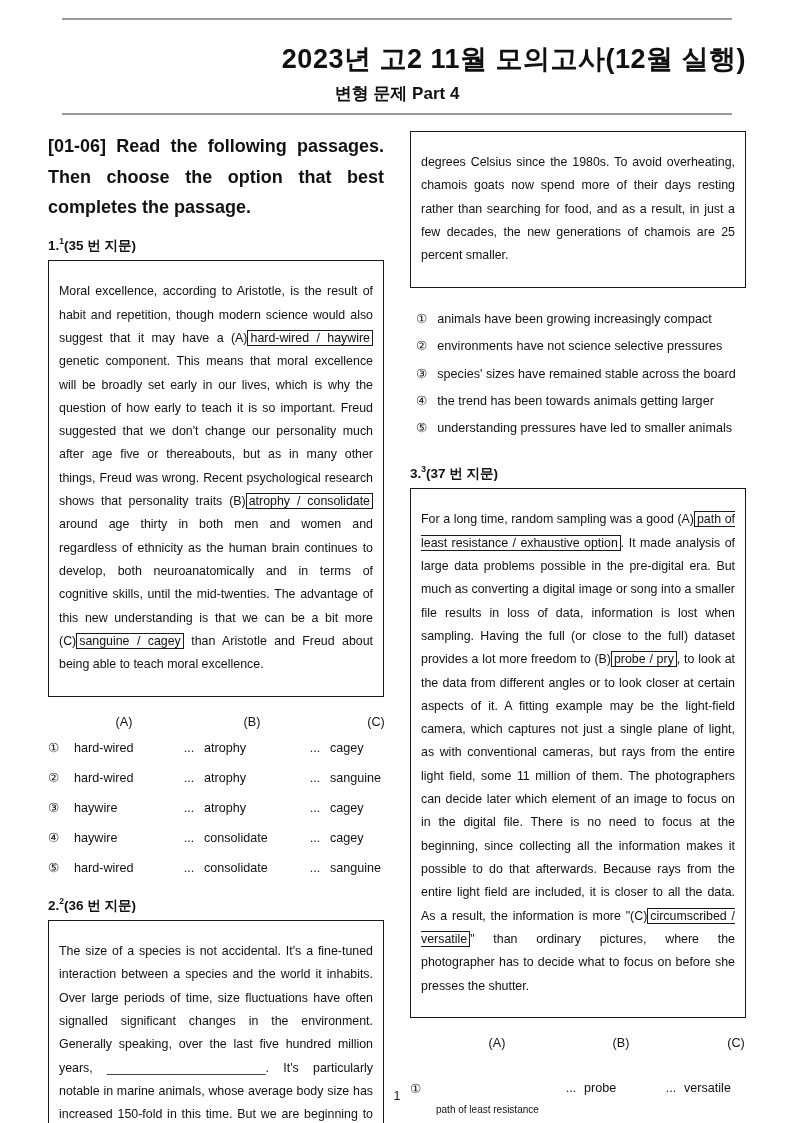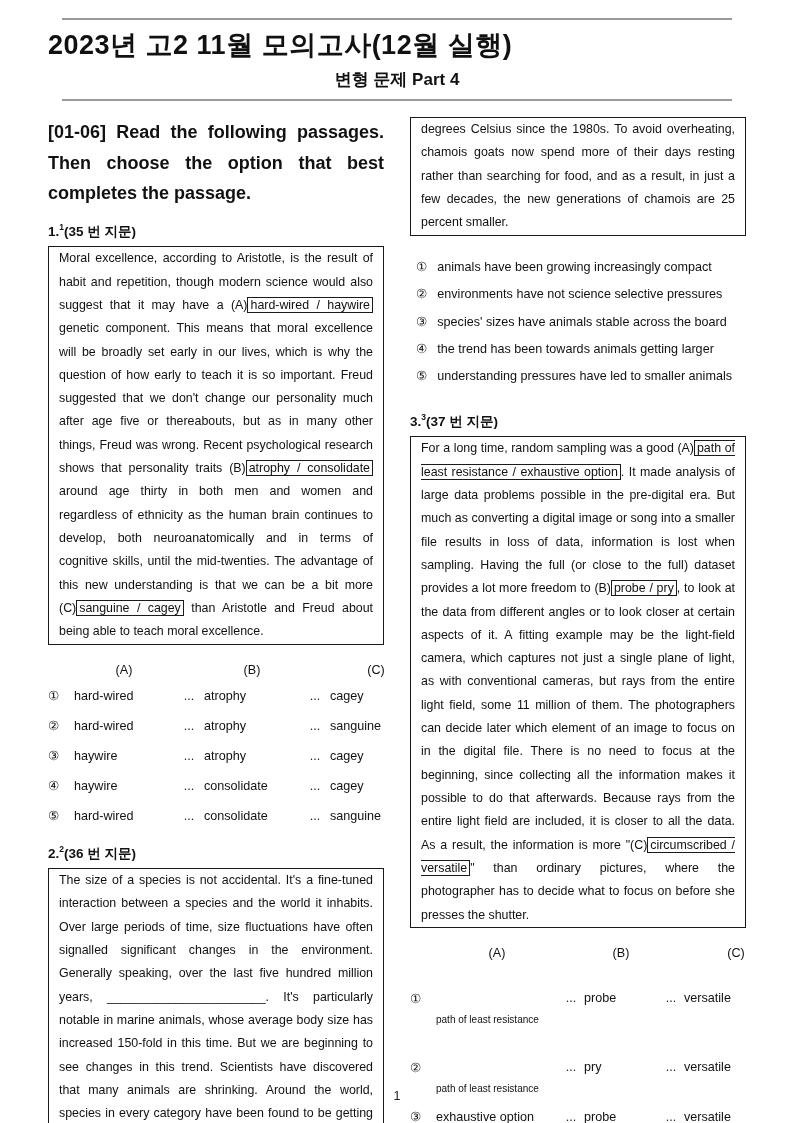--- a/index.html
+++ b/index.html
@@ -5,31 +5,31 @@
   * { margin:0; padding:0; box-sizing:border-box; }
   html,body { background:#e8e8e8; }
   .page {
     width:794px; height:1123px; margin:0 auto; background:#fff;
     position:relative; padding:18px 48px 0 48px; overflow:hidden;
     font-family:"Liberation Sans", sans-serif; color:#111;
   }
   .rule { border-top:2px solid #9a9a9a; margin:0 14px; }
   .rule.thin { border-top:2px solid #9a9a9a; }
   .title {
-    text-align:left; font-size:27px; font-weight:800; letter-spacing:0.5px;
-    margin-top:7px; font-family:"Liberation Sans", sans-serif;
+    text-align:right; font-size:27px; font-weight:800; letter-spacing:0.5px;
+    margin-top:21px; font-family:"Liberation Sans", sans-serif;
   }
   .subtitle { text-align:center; font-size:17px; font-weight:700; margin-top:5px; margin-bottom:8px; }
   .columns { display:flex; gap:26px; margin-top:16px; }
   .col { flex:1; min-width:0; }
   .instructions { font-weight:bold; font-size:18px; line-height:1.7; text-align:justify; }
   .qheading { font-weight:bold; font-size:13.5px; margin:13px 0 6px 0; }
   .qheading sup { font-size:8.5px; font-weight:bold; }
   .box {
-    border:1.4px solid #1a1a1a; padding:0 10px; font-size:12.4px;
+    border:1.4px solid #1a1a1a; padding:19px 10px; font-size:12.4px;
     line-height:1.88; text-align:justify;
   }
   .choice { border:1px solid #1a1a1a; padding:0 2px; }
   .opt-header {
     display:grid; grid-template-columns:26px 100px 30px 96px 30px 92px;
     margin:18px 0 4px 0; font-size:12.6px;
   }
   .opt-header span { text-align:center; }
   .opt-table { margin-top:2px; }
   .opt-row {
@@ -135,21 +135,21 @@
         <div class="q2-opt">
           <span>①</span>
           <span>animals have been growing increasingly compact</span>
         </div>
         <div class="q2-opt">
           <span>②</span>
           <span>environments have not science selective pressures</span>
         </div>
         <div class="q2-opt">
           <span>③</span>
-          <span>species' sizes have animals stable across the board</span>
+          <span>species' sizes have remained stable across the board</span>
         </div>
         <div class="q2-opt">
           <span>④</span>
           <span>the trend has been towards animals getting larger</span>
         </div>
         <div class="q2-opt">
           <span>⑤</span>
           <span>understanding pressures have led to smaller animals</span>
         </div>
       </div>

